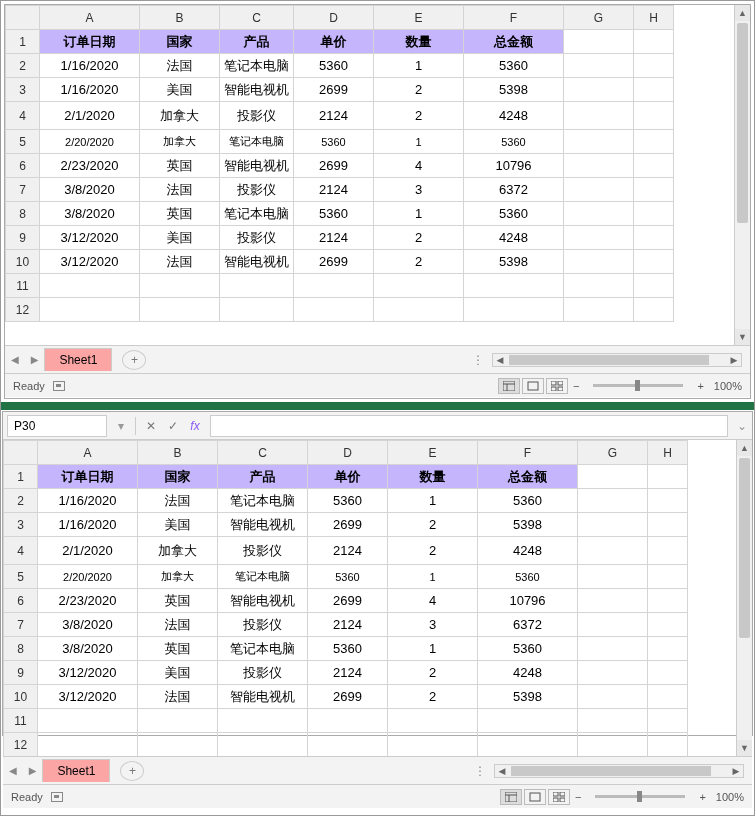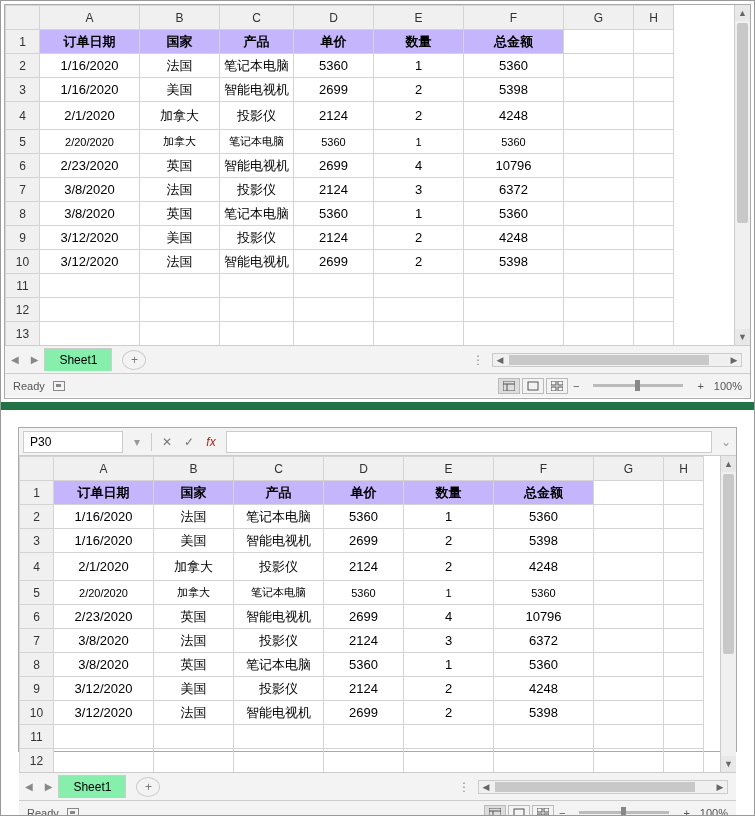--- a/index.html
+++ b/index.html
@@ -1,24 +1,24 @@
 <!DOCTYPE html>
 <html><head>
 <meta charset="utf-8">
 <style>
 * { margin:0; padding:0; box-sizing:border-box; font-family:"Segoe UI",Arial,sans-serif; }
 body { background:#fff; width:755px; height:816px; overflow:hidden; border:1px solid #999; }
 .pane { position:relative; border:1px solid #aaa; background:#fff; }
 .pane1 { height:395px; margin:3px; }
-.pane2 { height:325px; margin:17px; }
+.pane2 { height:325px; margin:1px; }
 
 .fxbar { height:28px; border-bottom:1px solid #ccc; display:flex; align-items:center; background:#f3f3f3; font-size:12px; }
 .namebox { width:100px; border:1px solid #ccc; margin:2px 4px; padding:3px 6px; background:#fff; }
 .fxbtn { width:22px; text-align:center; color:#777; cursor:default; }
-.fxsym { color:#b91c1c; }
+.fxsym { color:#8b5cf6; }
 .fxinput { flex:1; border:1px solid #ccc; margin:2px 4px; padding:3px; background:#fff; height:22px; }
 .fxdrop { width:20px; text-align:center; color:#999; }
 
 .grid-wrap { position:relative; overflow:hidden; }
 .grid { border-collapse:collapse; table-layout:fixed; font-size:13px; }
 .grid td, .grid th { border:1px solid #d4d4d4; height:24px; padding:0 4px; text-align:center; overflow:hidden; white-space:nowrap; }
 .grid .rownum { background:#f0f0f0; width:34px; font-size:12px; color:#333; text-align:center; }
 .grid .colhdr { background:#f0f0f0; height:22px; font-size:12px; color:#333; font-weight:normal; }
 .grid .hdr { background:#c4b5fd; font-weight:bold; }
 .grid .corner { background:#f0f0f0; width:34px; }
@@ -26,21 +26,21 @@
 .narrow .col-c { width:56px; }
 .row4 { height:28px; }
 .row5s { height:16px; font-size:11px; }
 
 .scroll-v { position:absolute; right:0; top:0; bottom:0; width:16px; background:#f0f0f0; border-left:1px solid #ccc; }
 .scroll-v .arr { height:16px; text-align:center; font-size:9px; color:#666; line-height:16px; background:#e8e8e8; }
 .scroll-v .thumb { position:absolute; left:2px; right:2px; background:#c8c8c8; border-radius:2px; }
 
 .tabbar { height:28px; background:#f3f3f3; border-top:1px solid #ccc; display:flex; align-items:center; font-size:12px; position:relative; }
 .tabnav { padding:0 6px; color:#888; font-size:10px; }
-.tab { padding:4px 14px; border:1px solid #ccc; border-bottom:none; background:#86efac; margin-right:2px; cursor:pointer; }
+.tab { padding:4px 14px; border:1px solid #ccc; border-bottom:none; background:#fca5a5; margin-right:2px; cursor:pointer; }
 .tab.off { background:#f3f3f3; color:#555; }
 .tabplus { width:24px; height:20px; border:1px solid #ccc; border-radius:50%; text-align:center; line-height:18px; margin-left:8px; color:#777; cursor:pointer; }
 .hscroll { flex:1; margin:0 8px 0 30px; height:14px; background:#f0f0f0; border:1px solid #ccc; position:relative; }
 .hscroll .hthumb { position:absolute; left:2px; top:1px; bottom:1px; width:30px; background:#c8c8c8; }
 .hscroll .harr { position:absolute; top:0; bottom:0; width:14px; text-align:center; font-size:9px; color:#666; line-height:12px; }
 .dots { color:#888; margin-right:4px; }
 
 .status { height:24px; background:#f3f3f3; border-top:1px solid #ccc; display:flex; align-items:center; font-size:11px; padding:0 8px; color:#555; }
 .status .sp { flex:1; }
 .vbtn { width:22px; height:16px; border:1px solid #bbb; margin:0 1px; display:inline-flex; align-items:center; justify-content:center; cursor:pointer; }
@@ -188,31 +188,20 @@
             <td></td>
             <td></td>
             <td></td>
             <td></td>
             <td></td>
             <td></td>
             <td></td>
           </tr>
           <tr>
             <td class="rownum">12</td>
-            <td></td>
-            <td></td>
-            <td></td>
-            <td></td>
-            <td></td>
-            <td></td>
-            <td></td>
-            <td></td>
-          </tr>
-          <tr>
-            <td class="rownum">13</td>
             <td></td>
             <td></td>
             <td></td>
             <td></td>
             <td></td>
             <td></td>
             <td></td>
             <td></td>
           </tr>
         </tbody>

